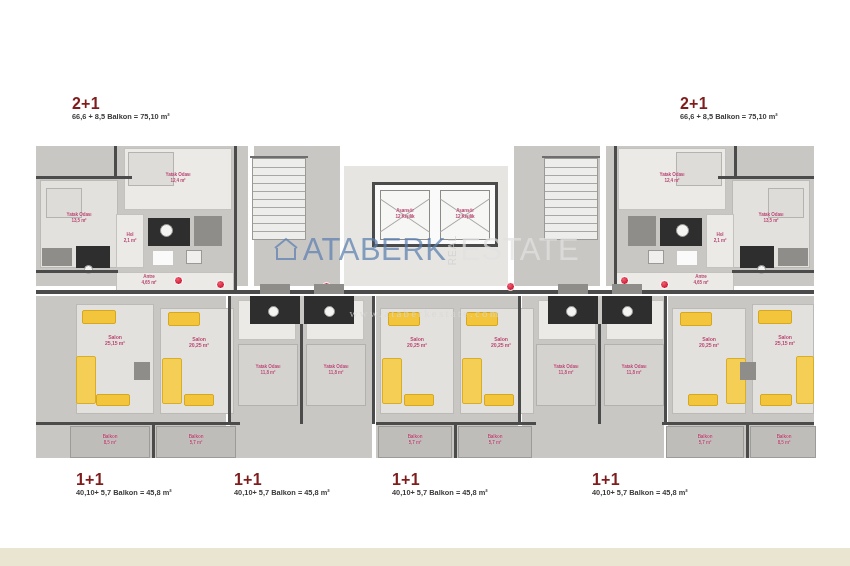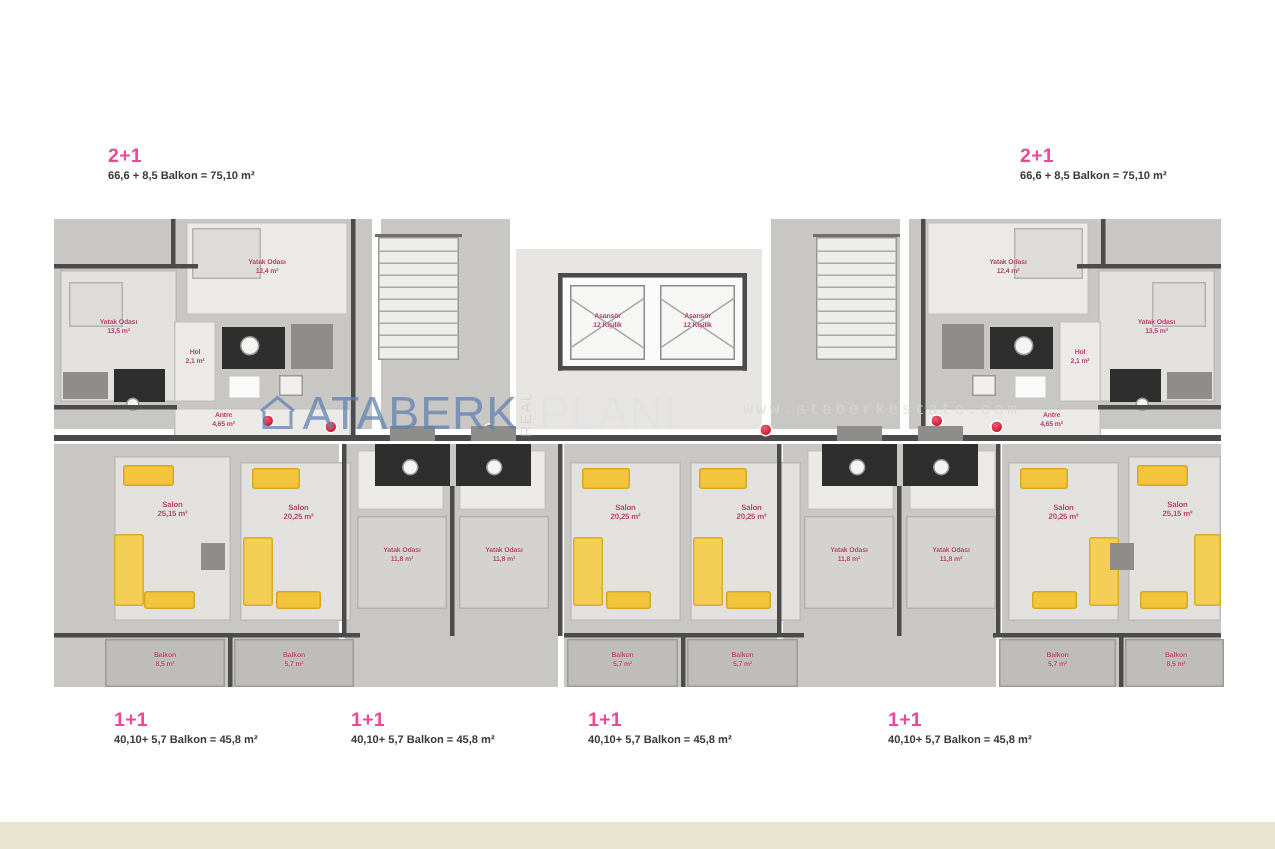--- a/index.html
+++ b/index.html
@@ -27,25 +27,25 @@
     left: 0;
     right: 0;
     bottom: 0;
     height: 18px;
     background: #e9e5d1;
   }
 
   
   .type-label { position: absolute; color: #1d1d1d; }
   .type-label .tl-title {
-    font-size: 13px;
+    font-size: 16px;
     font-weight: bold;
     letter-spacing: .2px;
     line-height: 15px;
-    color: #ec4899;
+    color: #7f1d1d;
   }
   .type-label .tl-sub {
     font-size: 7.4px;
     font-weight: bold;
     line-height: 11px;
     color: #3a3a3a;
     white-space: nowrap;
   }
 
   
@@ -136,21 +136,21 @@
     top: 248px;
     height: 56px;
     display: flex;
     align-items: center;
     justify-content: center;
     pointer-events: none;
   }
   .wm-inner {
     display: flex;
     align-items: center;
-    flex-direction: row;
+    flex-direction: column;
     opacity: .72;
     gap: 44px;
   }
   .wm-row { display: flex; align-items: center; }
   .wm-house { margin-right: 2px; }
   .wm-a {
     font-size: 31px;
     font-weight: 400;
     letter-spacing: .5px;
     color: #5b7fb0;
@@ -171,21 +171,21 @@
     letter-spacing: .5px;
     color: #e2e2e2;
     line-height: 32px;
     font-family: "Liberation Sans", sans-serif;
   }
   .wm-url {
     font-size: 11px;
     letter-spacing: 2.2px;
     color: #d8d8d8;
     margin-top: -4px;
-    font-family: Liberation Mono, monospace;
+    font-family: Liberation Serif, serif;
     text-align: center;
   }
 
   
   .main-title {
     position: absolute;
     left: 0; right: 0;
     top: 512px;
     text-align: center;
     font-size: 21px;
@@ -521,21 +521,21 @@
     <div class="wm-inner">
       <div class="wm-row">
         <span class="wm-house">
           <svg width="30" height="30" viewBox="0 0 30 30">
             <path d="M4 15 L15 6 L26 15" fill="none" stroke="#5b7fb0" stroke-width="2"></path>
             <path d="M6 15 L6 26 L24 26 L24 15" fill="none" stroke="#5b7fb0" stroke-width="2"></path>
           </svg>
         </span>
         <span class="wm-a">ATABERK</span>
         <span class="wm-real">REAL</span>
-        <span class="wm-e">PLANI</span>
+        <span class="wm-e">ESTATE</span>
       </div>
       <div class="wm-url">www.ataberkestate.com</div>
     </div>
   </div>
 
   <div class="type-label" style="left:76px; top:472px;">
     <div class="tl-title">1+1</div>
     <div class="tl-sub">40,10+ 5,7 Balkon = 45,8 m²</div>
   </div>
   <div class="type-label" style="left:234px; top:472px;">

